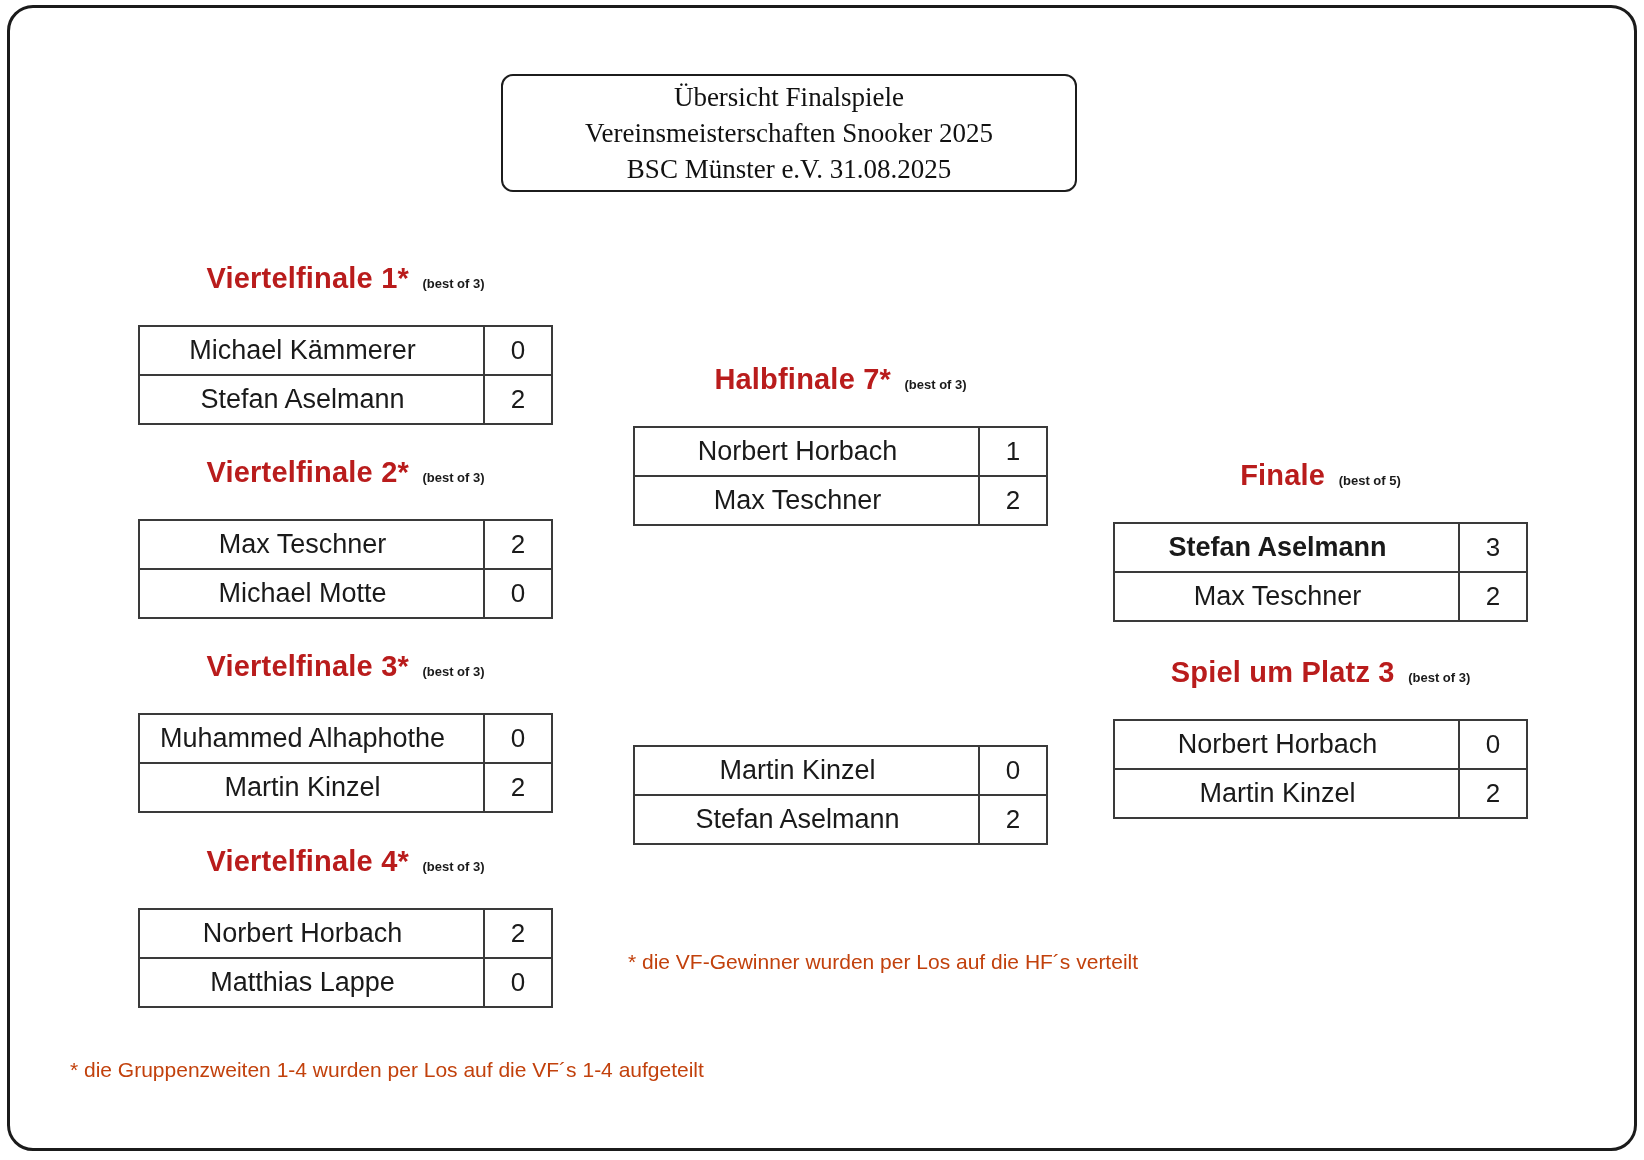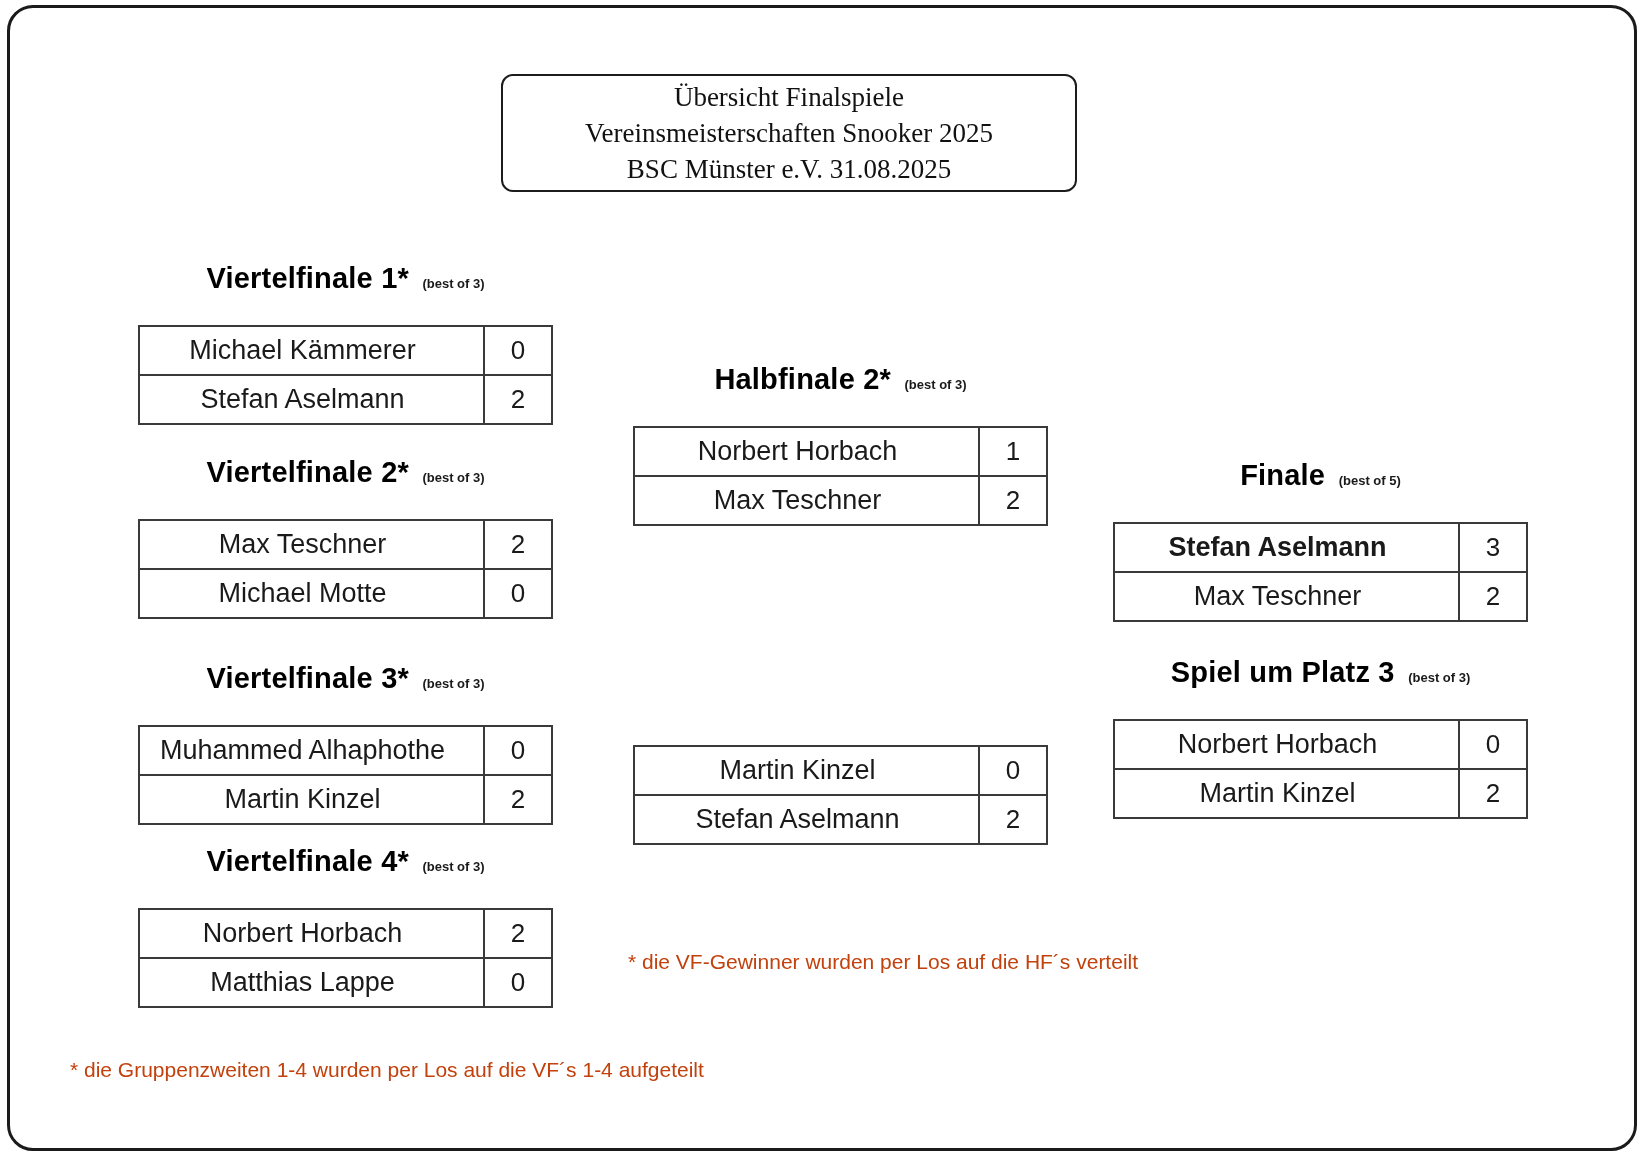--- a/index.html
+++ b/index.html
@@ -46,21 +46,21 @@
     text-align: center;
     height: 40px;
     line-height: 40px;
     margin-bottom: 27px;
     white-space: nowrap;
   }
   .match-title {
     font-weight: 700;
     font-size: 29px;
     letter-spacing: 0.2px;
-    color: #000000;
+    color: #b91c1c;
   }
   .match-format {
     font-weight: 600;
     font-size: 13px;
     margin-left: 9px;
     color: #1a1a1a;
   }
   .match-table {
     width: 415px;
     border: 2px solid #3a3a3a;
@@ -132,21 +132,21 @@
         <div class="cell name">Max Teschner</div>
         <div class="cell score">2</div>
       </div>
       <div class="trow">
         <div class="cell name">Michael Motte</div>
         <div class="cell score">0</div>
       </div>
     </div>
   </div>
 
-  <div class="card" style="left:138px; top:646px;margin-top:12px;">
+  <div class="card" style="left:138px; top:646px;">
     <div class="card-header">
       <span class="match-title">Viertelfinale 3*</span>
       <span class="match-format">(best of 3)</span>
     </div>
     <div class="match-table">
       <div class="trow">
         <div class="cell name">Muhammed Alhaphothe</div>
         <div class="cell score">0</div>
       </div>
       <div class="trow">
@@ -168,21 +168,21 @@
       </div>
       <div class="trow">
         <div class="cell name">Matthias Lappe</div>
         <div class="cell score">0</div>
       </div>
     </div>
   </div>
 
   <div class="card" style="left:633px; top:359px;">
     <div class="card-header">
-      <span class="match-title">Halbfinale 2*</span>
+      <span class="match-title">Halbfinale 7*</span>
       <span class="match-format">(best of 3)</span>
     </div>
     <div class="match-table">
       <div class="trow">
         <div class="cell name">Norbert Horbach</div>
         <div class="cell score">1</div>
       </div>
       <div class="trow">
         <div class="cell name">Max Teschner</div>
         <div class="cell score">2</div>

